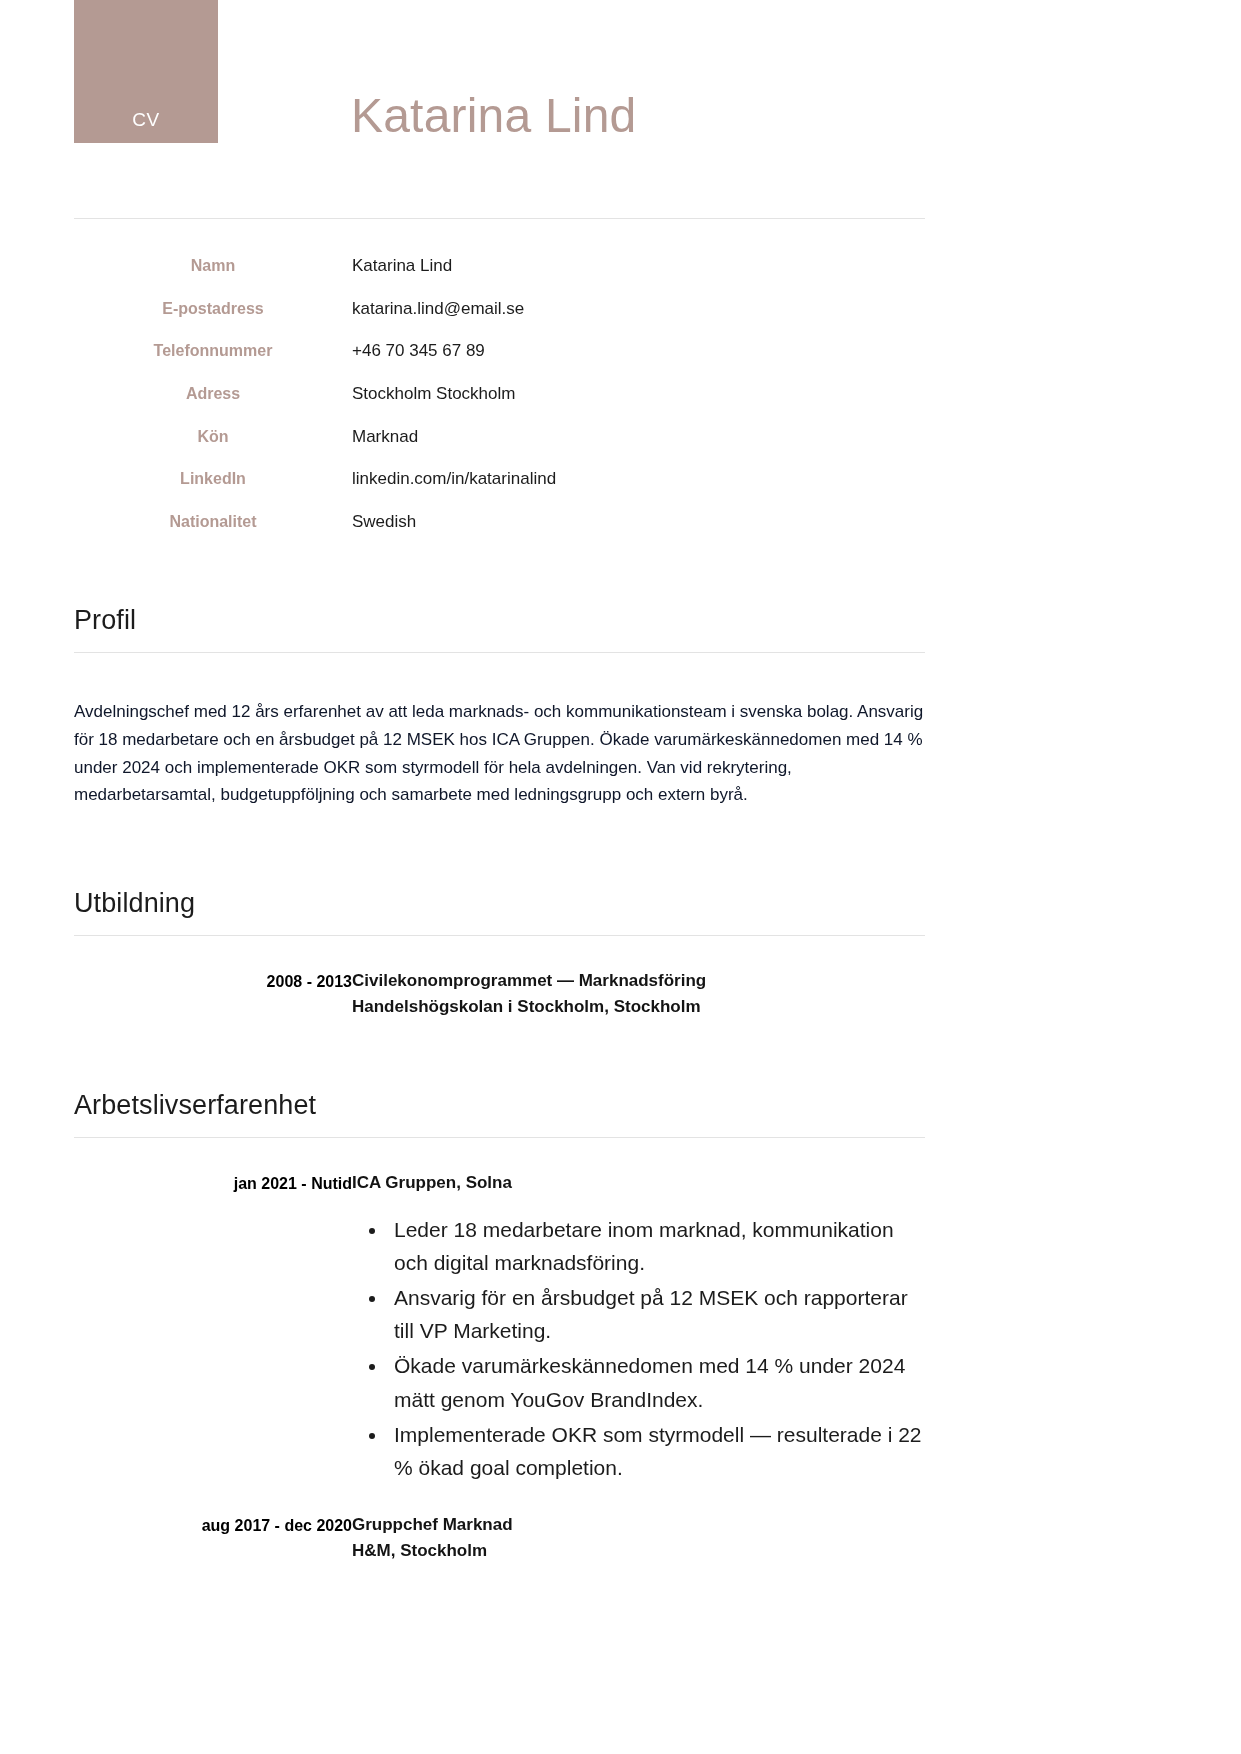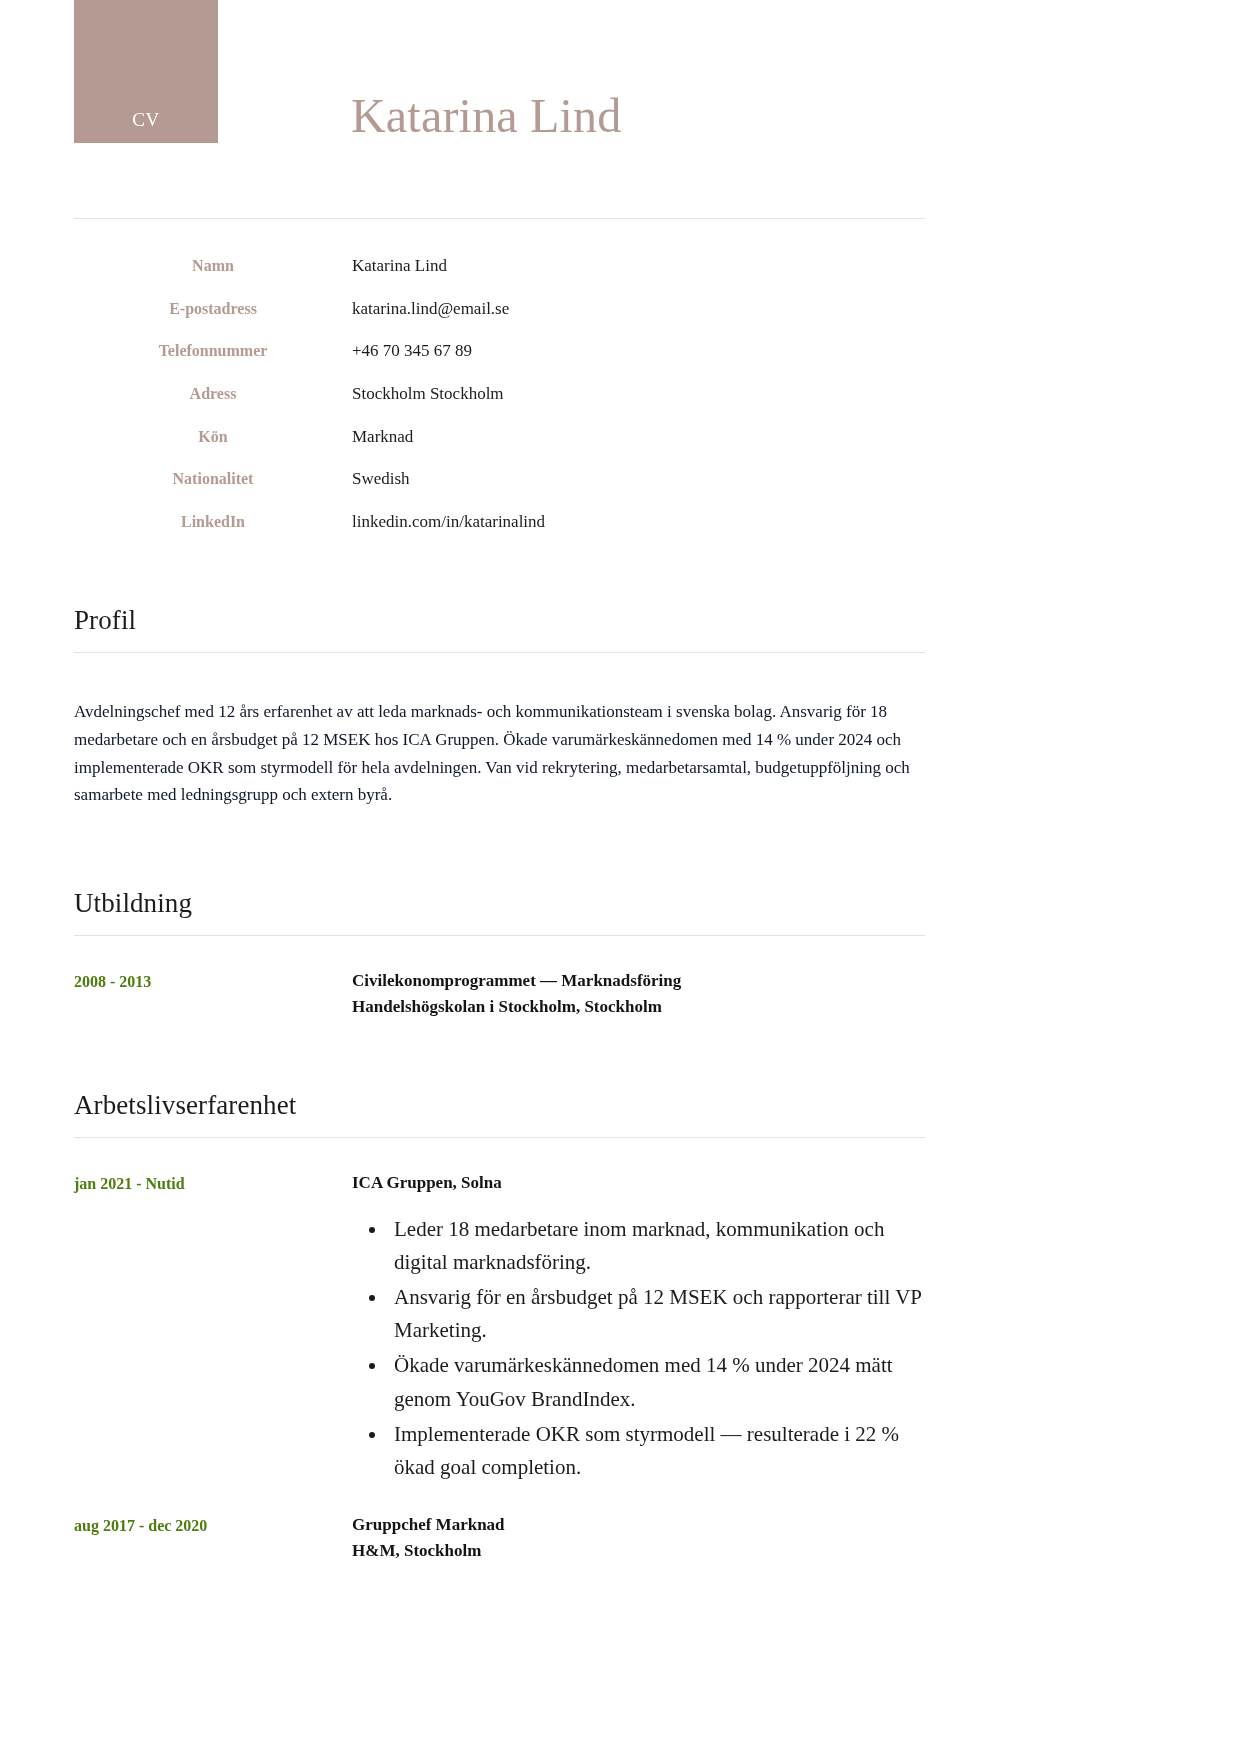--- a/index.html
+++ b/index.html
@@ -13,21 +13,20 @@
     font-family: "Liberation Sans", sans-serif;
     color: #1c1c1c;
     -webkit-font-smoothing: antialiased;
   }
   .page {
     position: relative;
     width: 999px;
     min-height: 1754px;
     box-sizing: border-box;
     background: #ffffff;
-    font-family: Liberation Serif, serif;
   }
 
   
   .header {
     position: relative;
     height: 190px;
   }
   .cv-badge {
     position: absolute;
     left: 74px;
@@ -125,23 +124,24 @@
   .entry {
     display: flex;
     align-items: flex-start;
     padding: 10px 0 4px 0;
   }
   .entry-date {
     width: 278px;
     flex: 0 0 278px;
     font-size: 16px;
     font-weight: bold;
-    color: #4d7c0f;
+    color: #000000;
     line-height: 1.55;
     padding-top: 2px;
+    text-align: right;
   }
   .entry-body {
     flex: 1 1 auto;
     max-width: 700px;
   }
   .entry-title {
     font-size: 17px;
     font-weight: bold;
     color: #141414;
     line-height: 1.55;
@@ -204,27 +204,27 @@
           <div class="detail-label">Adress</div>
           <div class="detail-value">Stockholm Stockholm</div>
         </div>
 
         <div class="detail-row">
           <div class="detail-label">Kön</div>
           <div class="detail-value">Marknad</div>
         </div>
 
         <div class="detail-row">
+          <div class="detail-label">LinkedIn</div>
+          <div class="detail-value">linkedin.com/in/katarinalind</div>
+        </div>
+
+        <div class="detail-row">
           <div class="detail-label">Nationalitet</div>
           <div class="detail-value">Swedish</div>
-        </div>
-
-        <div class="detail-row">
-          <div class="detail-label">LinkedIn</div>
-          <div class="detail-value">linkedin.com/in/katarinalind</div>
         </div>
 
       </div>
     </div>
 
     <div class="section sec-profile">
       <h2 class="section-title">Profil</h2>
       <div class="section-rule"></div>
       <p class="profile-text">Avdelningschef med 12 års erfarenhet av att leda marknads- och kommunikationsteam i svenska bolag. Ansvarig för 18 medarbetare och en årsbudget på 12 MSEK hos ICA Gruppen. Ökade varumärkeskännedomen med 14 % under 2024 och implementerade OKR som styrmodell för hela avdelningen. Van vid rekrytering, medarbetarsamtal, budgetuppföljning och samarbete med ledningsgrupp och extern byrå.</p>
     </div>

